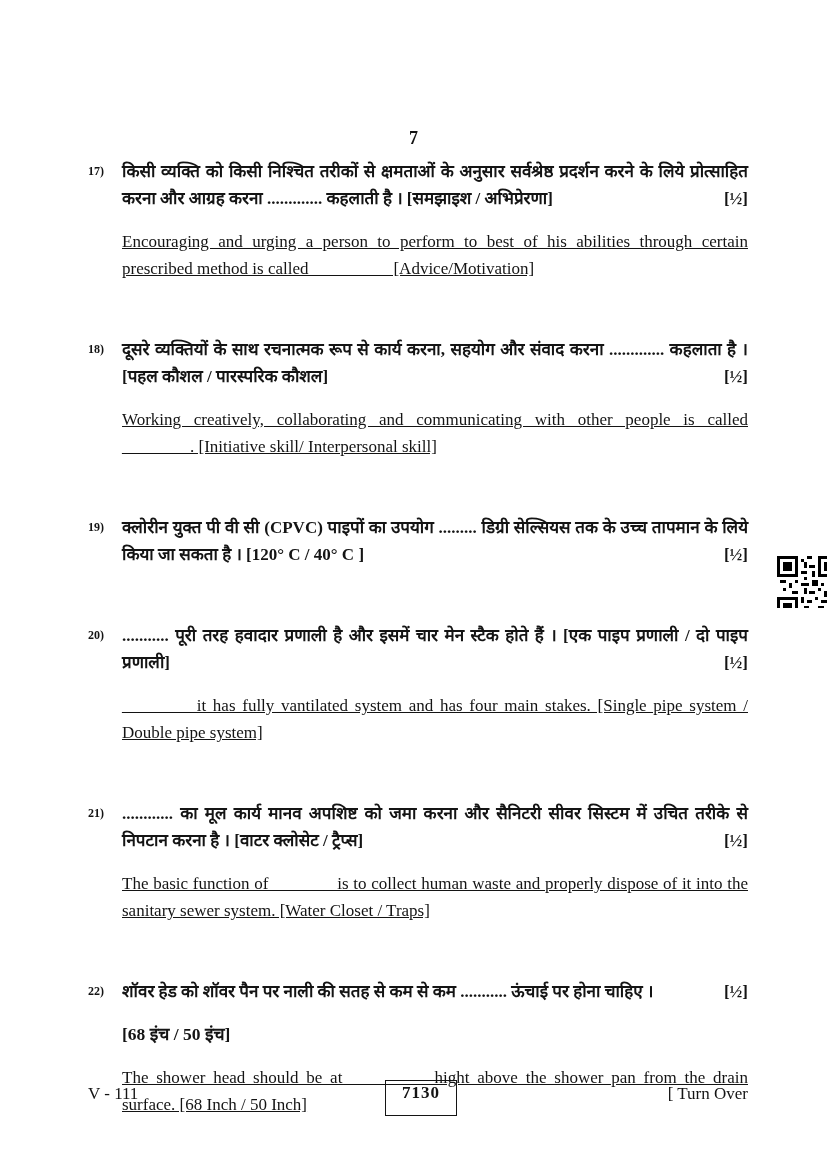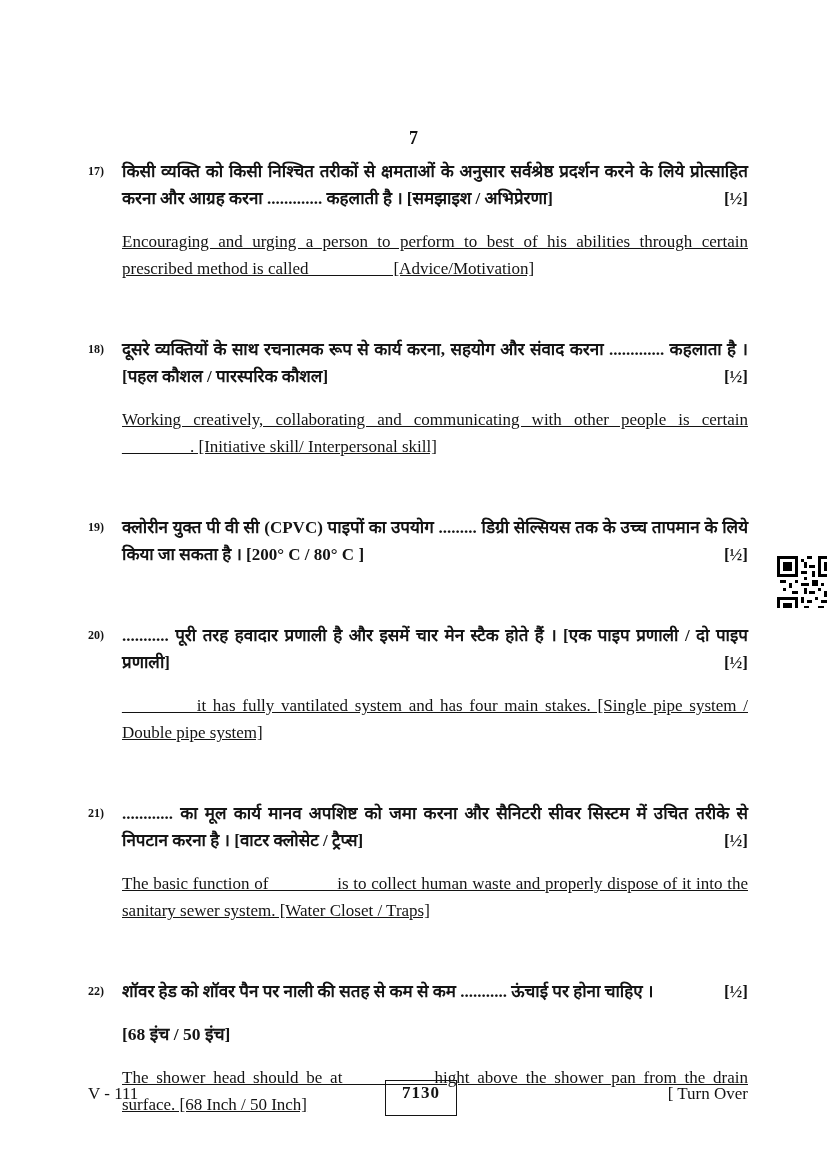--- a/index.html
+++ b/index.html
@@ -111,28 +111,28 @@
       <div class="q-body">
         <p class="hindi"><span>किसी व्यक्ति को किसी निश्चित तरीकों से क्षमताओं के अनुसार सर्वश्रेष्ठ प्रदर्शन करने के लिये प्रोत्साहित करना और आग्रह करना ............. कहलाती है । [समझाइश / अभिप्रेरणा]</span><span class="marks">[½]</span></p>
         <p class="english">Encouraging and urging a person to perform to best of his abilities through certain prescribed method is called _________ [Advice/Motivation]</p>
       </div>
     </div>
 
     <div class="question">
       <div class="q-num">18)</div>
       <div class="q-body">
         <p class="hindi"><span>दूसरे व्यक्तियों के साथ रचनात्मक रूप से कार्य करना, सहयोग और संवाद करना ............. कहलाता है । [पहल कौशल / पारस्परिक कौशल]</span><span class="marks">[½]</span></p>
-        <p class="english">Working creatively, collaborating and communicating with other people is certain ________. [Initiative skill/ Interpersonal skill]</p>
+        <p class="english">Working creatively, collaborating and communicating with other people is called ________. [Initiative skill/ Interpersonal skill]</p>
       </div>
     </div>
 
     <div class="question">
       <div class="q-num">19)</div>
       <div class="q-body">
-        <p class="hindi"><span>क्लोरीन युक्त पी वी सी (CPVC) पाइपों का उपयोग ......... डिग्री सेल्सियस तक के उच्च तापमान के लिये किया जा सकता है । [200° C / 80° C ]</span><span class="marks">[½]</span></p>
+        <p class="hindi"><span>क्लोरीन युक्त पी वी सी (CPVC) पाइपों का उपयोग ......... डिग्री सेल्सियस तक के उच्च तापमान के लिये किया जा सकता है । [120° C / 40° C ]</span><span class="marks">[½]</span></p>
       </div>
     </div>
 
     <div class="question">
       <div class="q-num">20)</div>
       <div class="q-body">
         <p class="hindi"><span>........... पूरी तरह हवादार प्रणाली है और इसमें चार मेन स्टैक होते हैं । [एक पाइप प्रणाली / दो पाइप प्रणाली]</span><span class="marks">[½]</span></p>
         <p class="english">________ it has fully vantilated system and has four main stakes. [Single pipe system / Double pipe system]</p>
       </div>
     </div>

